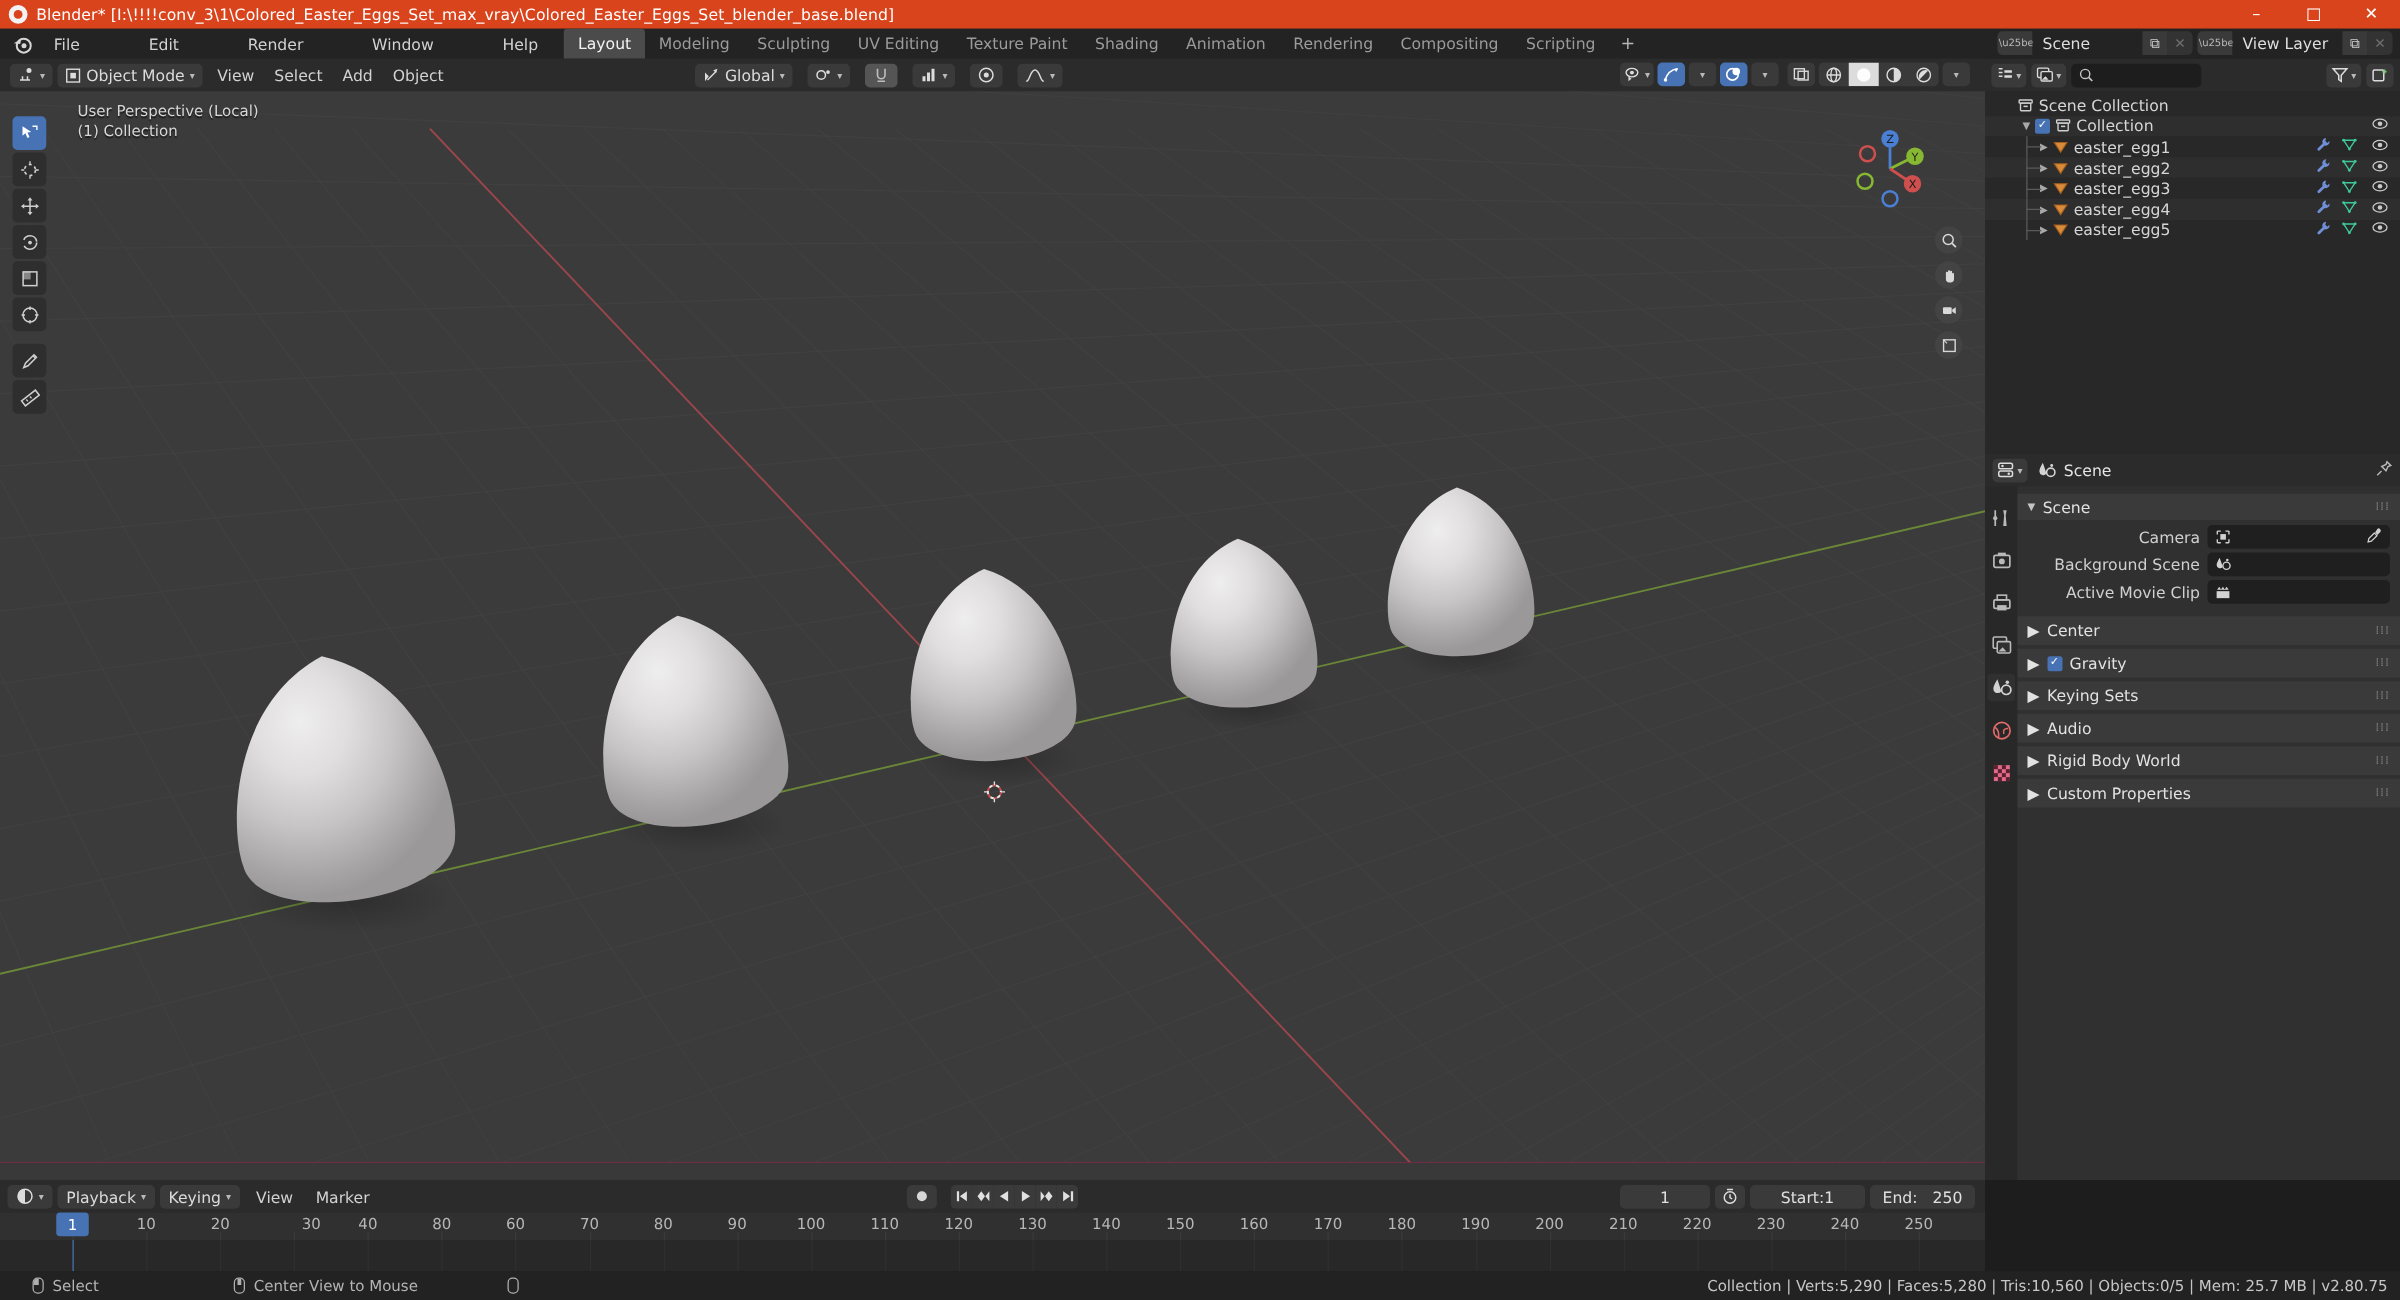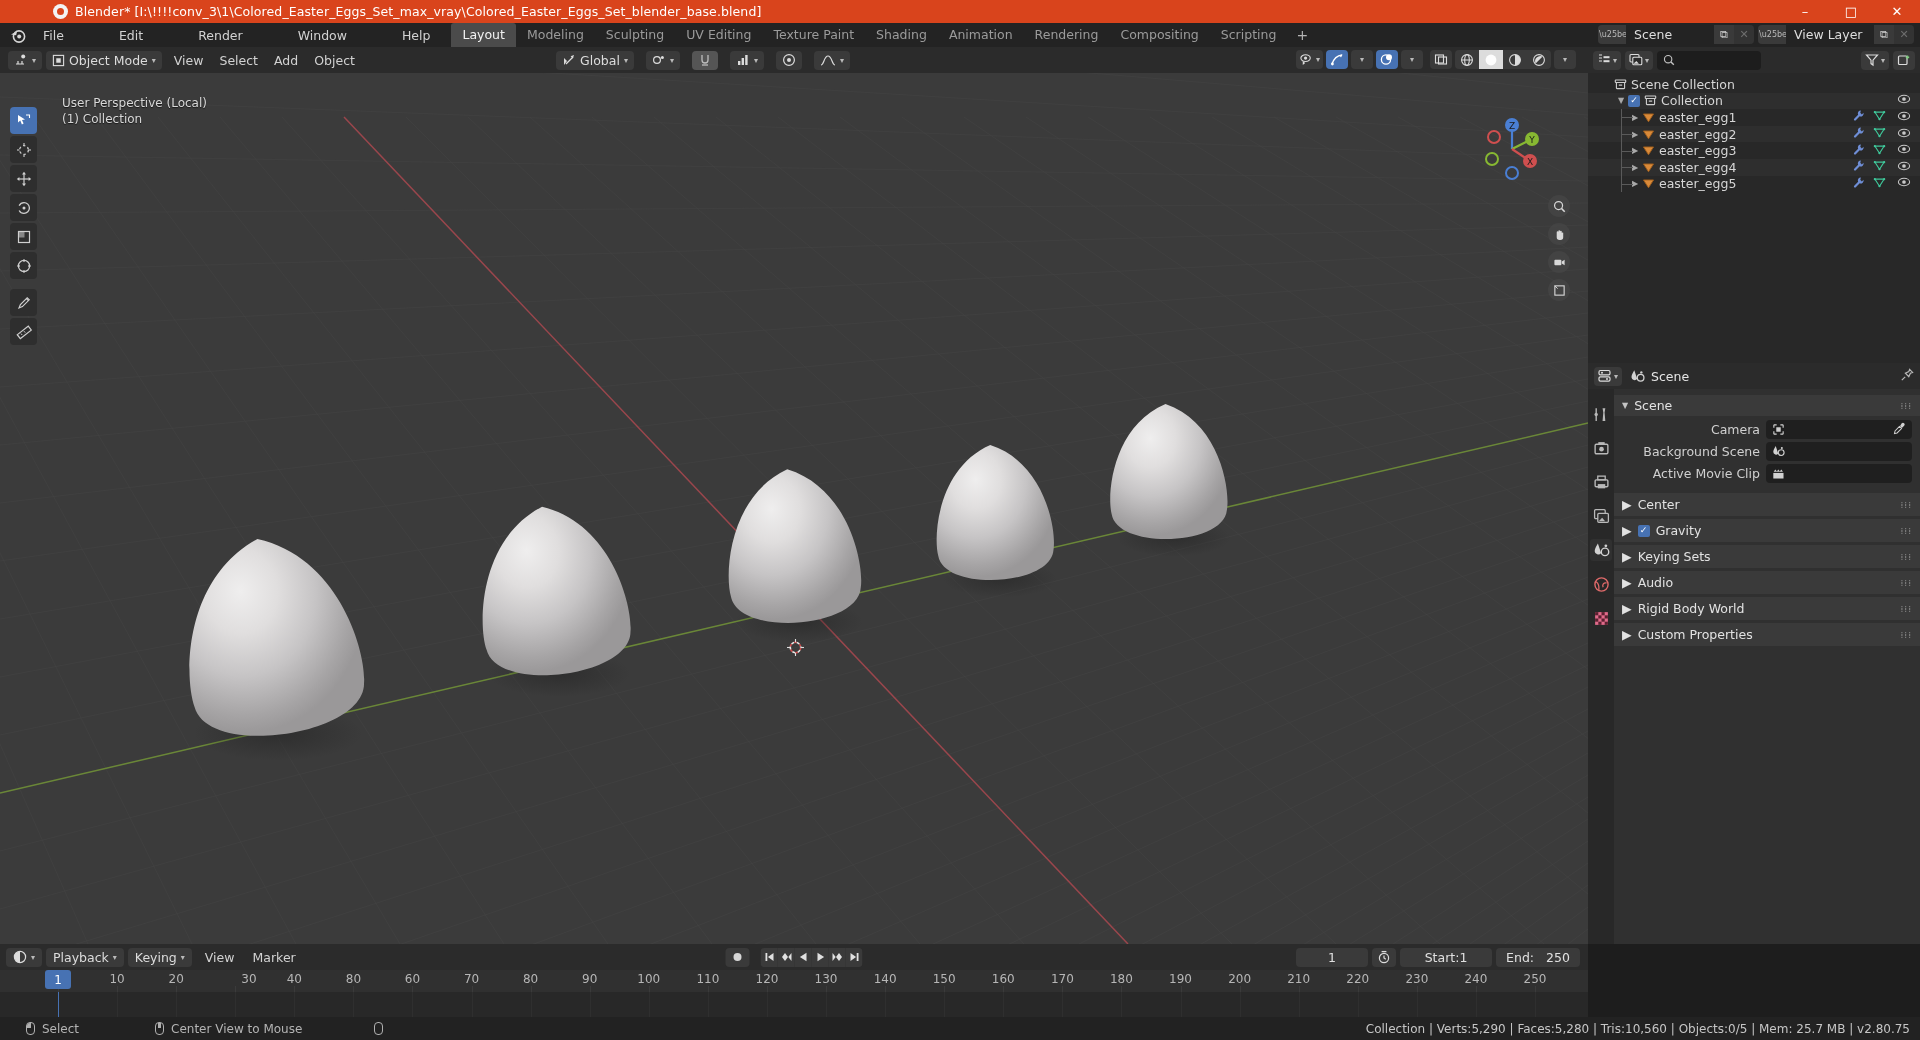--- a/index.html
+++ b/index.html
@@ -2,21 +2,21 @@
 <html><head>
 <meta charset="utf-8">
 <style>
   * { box-sizing: border-box; margin:0; padding:0; }
   html,body { width:1920px; height:1040px; overflow:hidden; background:#1d1d1d;
     font-family:"DejaVu Sans","Liberation Sans",sans-serif; }
   body { position:relative; font-size:12.5px; color:#e5e5e5; }
 
   
   #titlebar { position:absolute; left:0; top:0; width:1920px; height:23px;
-    background:#d9441c; display:flex; align-items:center;padding-left:46px; }
+    background:#d9441c; display:flex; align-items:center; }
   #titlebar .blender-logo { width:15px; height:15px; margin-left:7px; margin-right:7px;
     border-radius:50%; background:#f3f3f3; position:relative; flex:0 0 auto;}
   #titlebar .blender-logo::after{content:"";position:absolute;left:4px;top:4px;width:7px;height:7px;border-radius:50%;background:#d9441c;}
   #titlebar .title-text { font-size:12.5px; color:#fff; white-space:nowrap; letter-spacing:0.1px;}
   #winbtns { position:absolute; right:0; top:0; height:23px; display:flex; }
   #winbtns div { width:46px; height:23px; display:flex; align-items:center; justify-content:center;
      color:#fff; font-size:13px; }
 
   
   #topbar { position:absolute; left:0; top:23px; width:1920px; height:24px; background:#232323;
@@ -40,21 +40,21 @@
   .id-btn.x { background:#333; color:#6e6e6e; border-radius:0 4px 4px 0;}
 
   
   #viewport { position:absolute; left:0; top:47px; width:1588px; height:897px; background:#393939; }
   #vp-header { position:absolute; left:0; top:0; width:100%; height:26px; background:#2b2b2b;
     display:flex; align-items:center; z-index:5;}
   .vp-btn { height:19px; display:flex; align-items:center; padding:0 6px; background:#3a3a3a;
     border-radius:4px; color:#dcdcdc; font-size:12.5px; margin-right:4px; gap:4px; }
   .vp-menu { padding:2px 8px; font-size:12.5px; color:#d2d2d2;}
   .chev { font-size:8px; color:#b9b9b9; }
-  #vp-canvas { position:absolute; left:0; top:26px; width:100%; height:871px; overflow:hidden;
+  #vp-canvas { position:absolute; left:0; top:12px; width:100%; height:871px; overflow:hidden;
      background:#be185d;}
   #vp-overlay-text { position:absolute; left:62px; top:22px; font-size:12px; color:#d8d8d8;
     line-height:16px; z-index:4; text-shadow:0 1px 1px rgba(0,0,0,.6);}
   
   #vp-tools { position:absolute; left:10px; top:34px; width:27px; z-index:6;
      display:flex; flex-direction:column; gap:2px;}
   .tool-btn { width:27px;height:27px;background:#2e2e2e;border-radius:4px;
      display:flex;align-items:center;justify-content:center;}
   .tool-btn.active { background:#4772b3; }
   
@@ -1179,21 +1179,21 @@
       <div style="position: absolute; left: 1535px; top: 0px; width: 1px; height: 25px; background: rgb(47, 47, 47);"></div>
       <div id="playhead-line" style="position: absolute; left: 58px; top: 0px; height: 25px; width: 1px; background: rgb(71, 114, 179);"></div>
     </div>
 </div>
 
 <div id="statusbar">
   <div class="sb-item" style="margin-left:26px">
     <span class="mouse-ic left"></span>
     <span>Select</span>
   </div>
-  <div class="sb-item" style="margin-left:76px">
+  <div class="sb-item" style="margin-left:108px">
     <span class="mouse-ic mid"></span>
     <span>Center View to Mouse</span>
   </div>
   <div class="sb-item" style="margin-left:72px">
     <span class="mouse-ic"></span>
     <span></span>
   </div>
   <div id="sb-stats">Collection | Verts:5,290 | Faces:5,280 | Tris:10,560 | Objects:0/5 | Mem: 25.7 MB | v2.80.75</div>
 </div>
 

